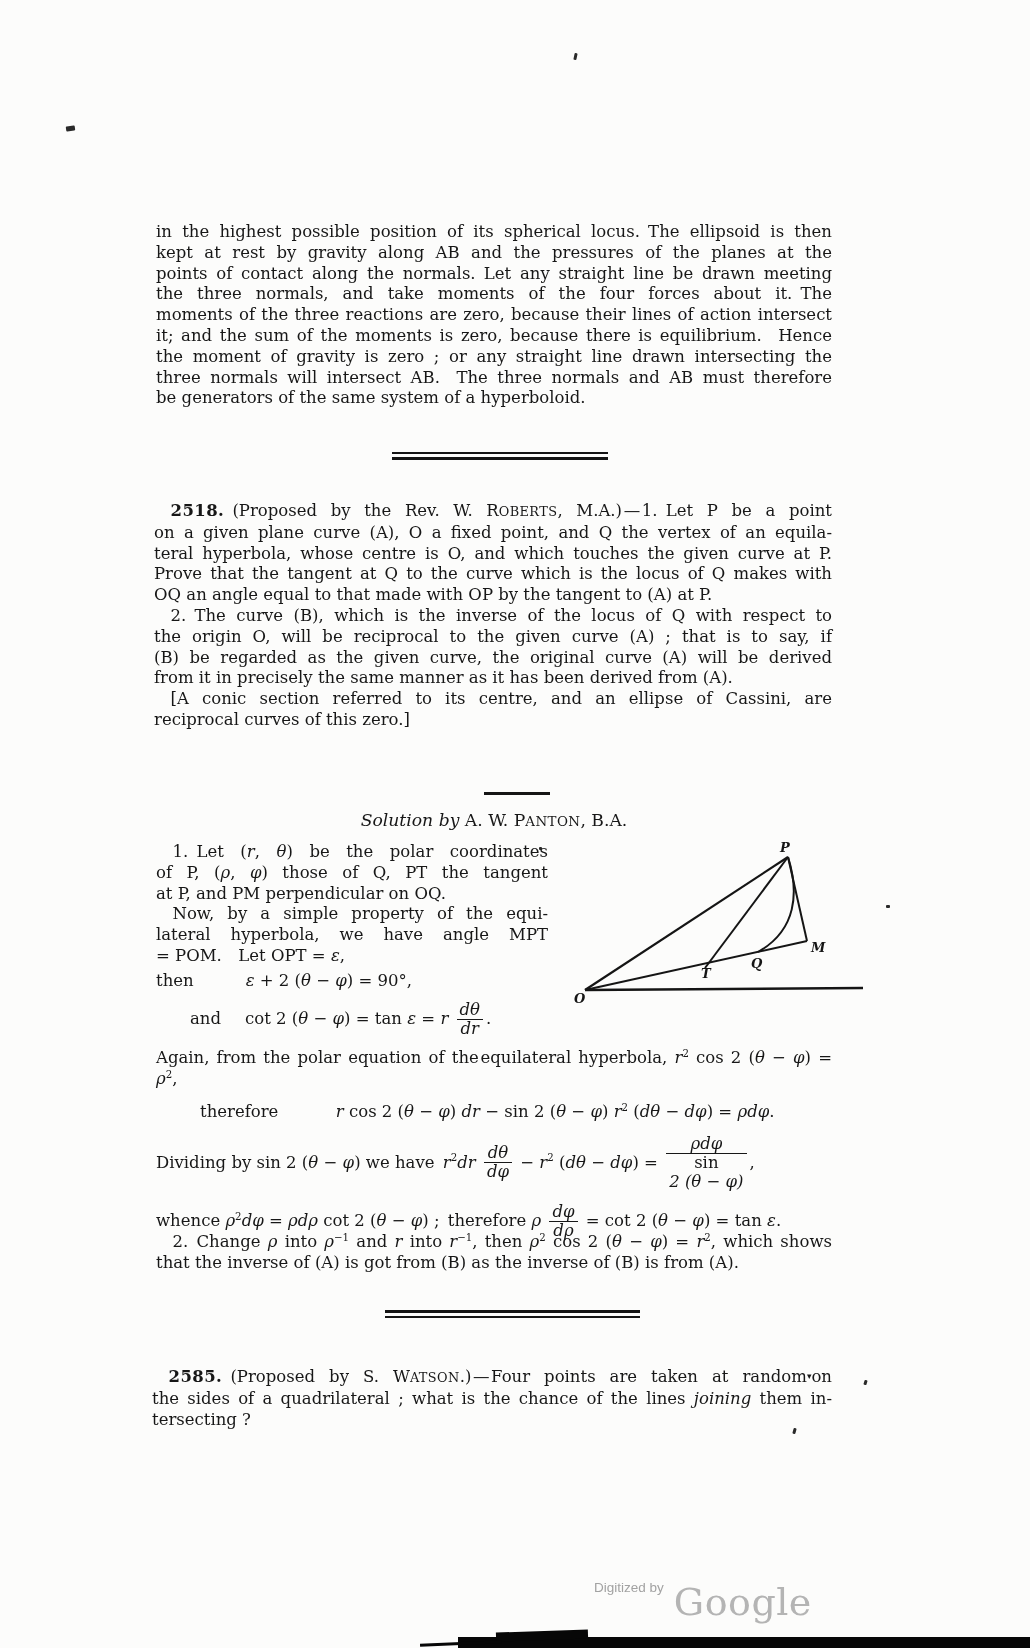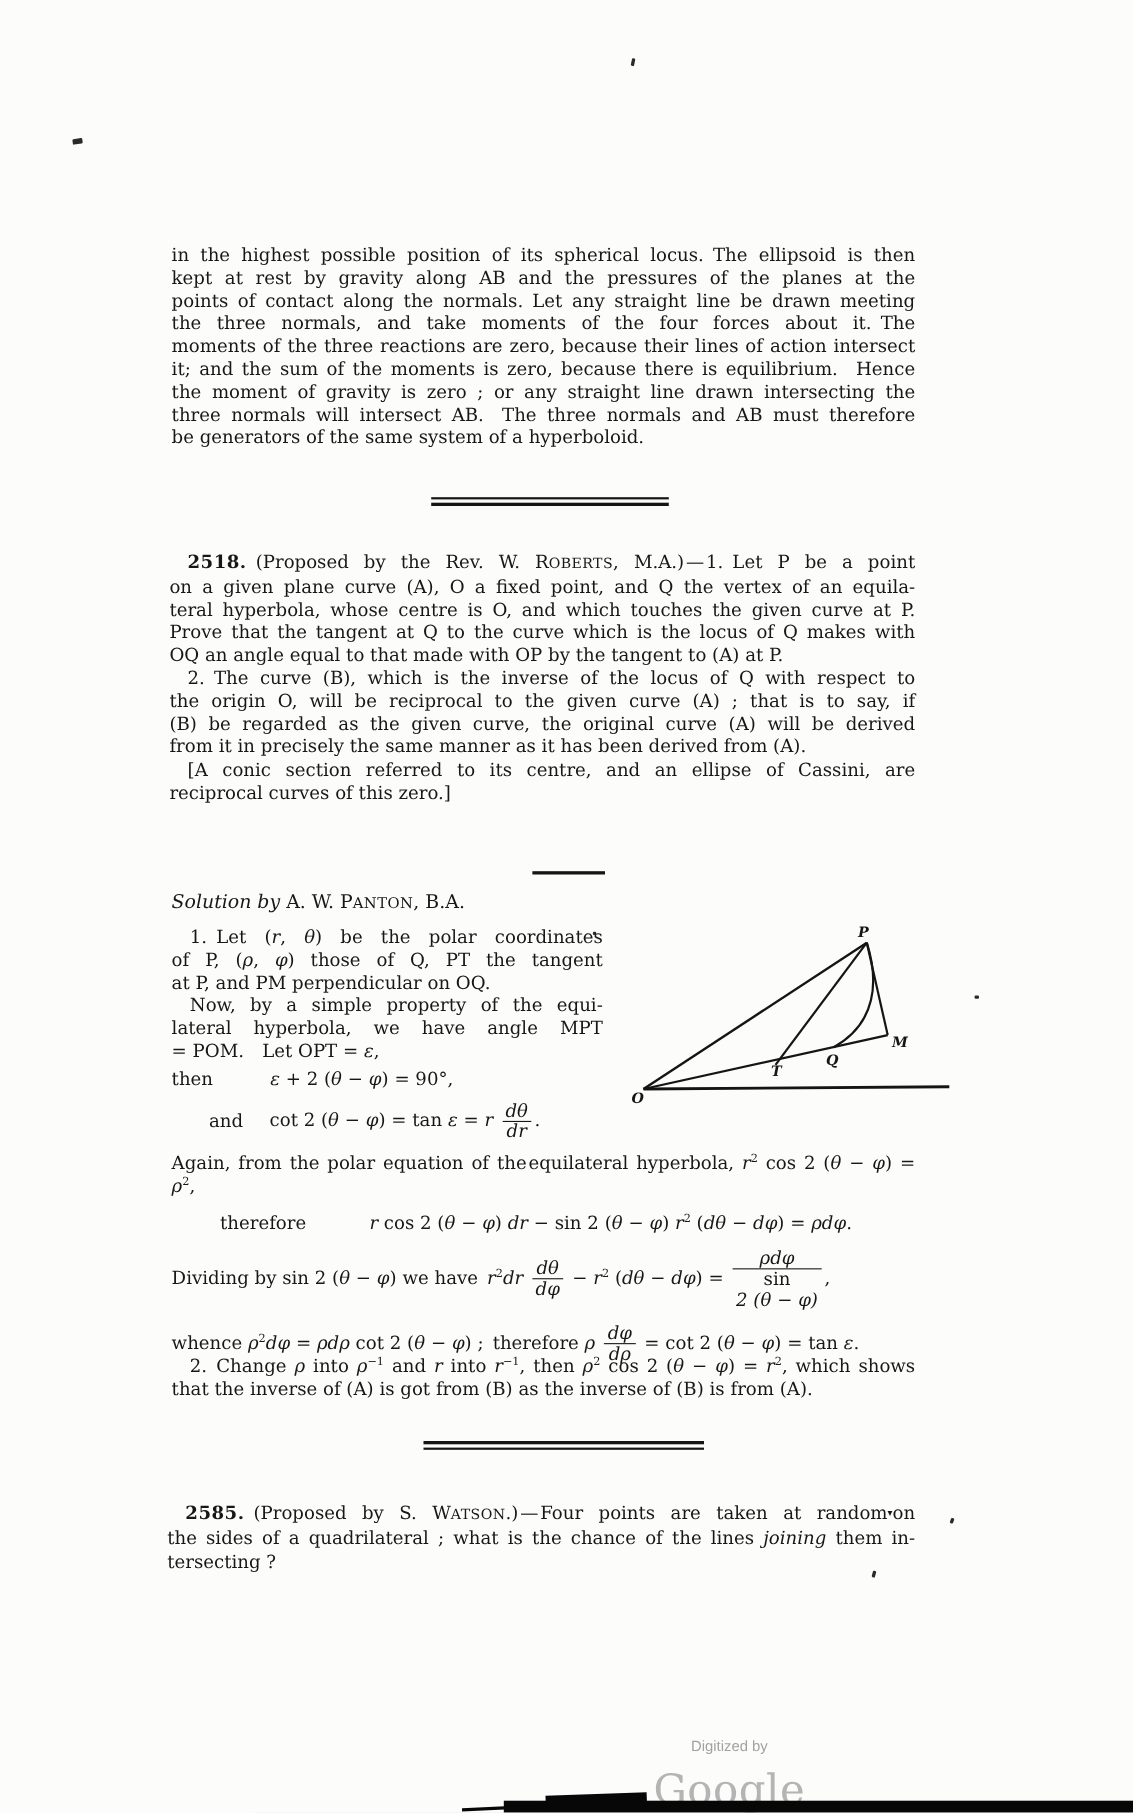--- a/index.html
+++ b/index.html
@@ -20,22 +20,22 @@
   .eqline{line-height:22px;}
   .eq-split{display:flex;}
   .eq-split .formula{flex:1;text-align:center;}
   .sp52{display:inline-block;width:52px;}
   .sp24{display:inline-block;width:24px;}
   .flaw{font-size:9px;vertical-align:3px;}
   .drule{height:3px;border-top:2px solid #151515;border-bottom:3px solid #151515;}
   .drule2{height:3px;border-top:3px solid #151515;border-bottom:2px solid #151515;}
   .srule{height:3px;background:#151515;}
   .pagenum{font-size:21px;text-align:right;letter-spacing:1px;margin-left:28px;}
-  .heading{font-size:17.2px;}
-  .google{display:flex;align-items:center;gap:10px;flex-direction:column;}
+  .heading{text-align:center;font-size:17.2px;}
+  .google{display:flex;align-items:flex-start;gap:10px;}
   .google .dby{font-family:"Liberation Sans",sans-serif;font-size:13.5px;color:#a2a2a2;}
   .google .glogo{font-family:"DejaVu Serif",serif;font-size:38px;color:#b4b4b4;letter-spacing:0.5px;}
   .bar{position:absolute;background:#070707;}
   .speck{position:absolute;background:#2a2a2a;border-radius:1px;}
   svg text{font-family:"DejaVu Serif",serif;font-style:italic;font-weight:bold;font-size:13px;fill:#151515;}
 </style>
 </head>
 <body>
 
 <div class="page">

